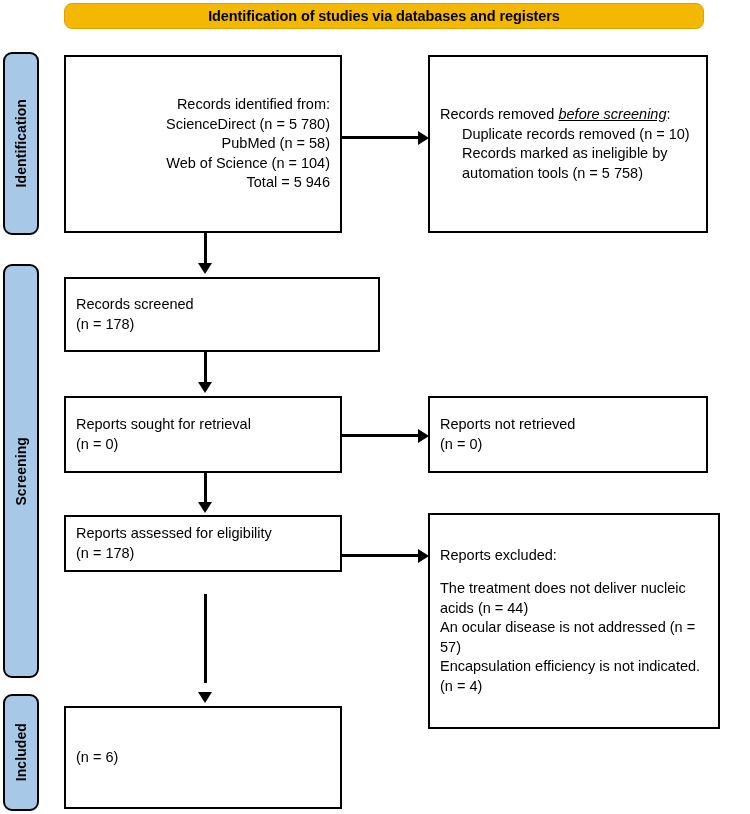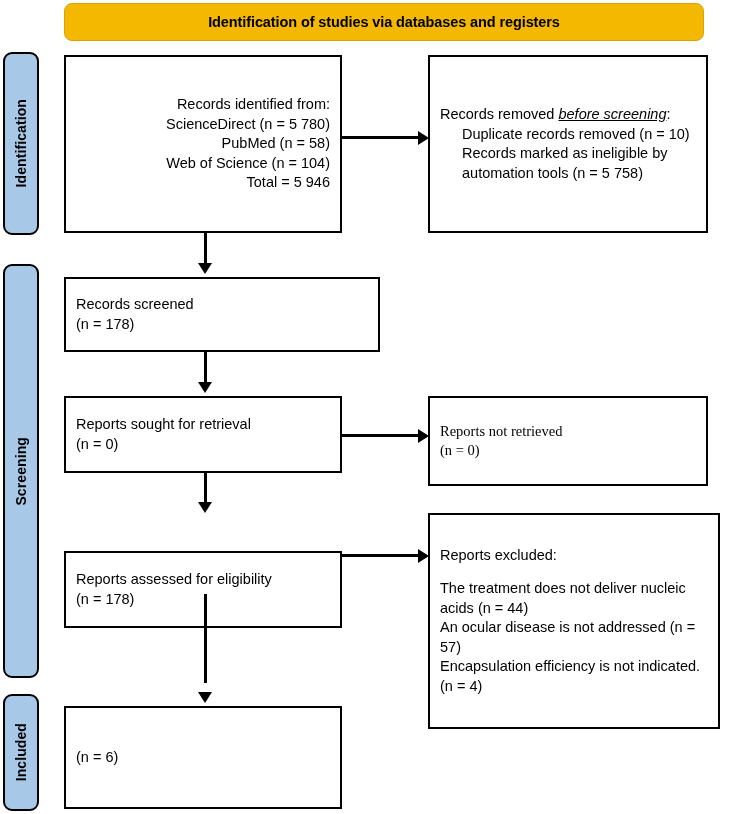--- a/index.html
+++ b/index.html
@@ -15,21 +15,21 @@
     font-family: "Liberation Sans", sans-serif;
     overflow: hidden;
   }
 
   
   .header-banner {
     position: absolute;
     left: 64px;
     top: 3px;
     width: 640px;
-    height: 38px;
+    height: 26px;
     background: #F5B800;
     border: 1.5px solid #D9A400;
     border-radius: 8px;
     box-sizing: border-box;
     display: flex;
     align-items: center;
     justify-content: center;
     font-size: 14.5px;
     font-weight: bold;
     color: #000000;
@@ -84,26 +84,26 @@
     padding-left: 22px;
     text-indent: 0;
   }
   .gap-line { height: 14px; }
   .ital { font-style: italic; text-decoration: underline; }
 
   
   .box-identified   { left: 64px;  top: 55px;  width: 278px; height: 178px; align-items: flex-end; }
   .box-screened     { left: 64px;  top: 277px; width: 316px; height: 75px; }
   .box-sought       { left: 64px;  top: 396px; width: 278px; height: 77px; }
-  .box-assessed     { left: 64px;  top: 515px; width: 278px; height: 77px; margin-top: 36px; }
+  .box-assessed     { left: 64px;  top: 515px; width: 278px; height: 57px; }
   .box-included     { left: 64px;  top: 706px; width: 278px; height: 103px; }
 
   
   .box-removed      { left: 428px; top: 55px;  width: 280px; height: 178px; }
-  .box-notretrieved { left: 428px; top: 396px; width: 280px; height: 90px; font-family: Liberation Serif, serif; }
+  .box-notretrieved { left: 428px; top: 396px; width: 280px; height: 77px; }
   .box-excluded     { left: 428px; top: 513px; width: 292px; height: 216px; }
 
   
   .conn {
     position: absolute;
     background: #000000;
   }
   .v-line { width: 2.5px; }
   .h-line { height: 2.5px; }
 

